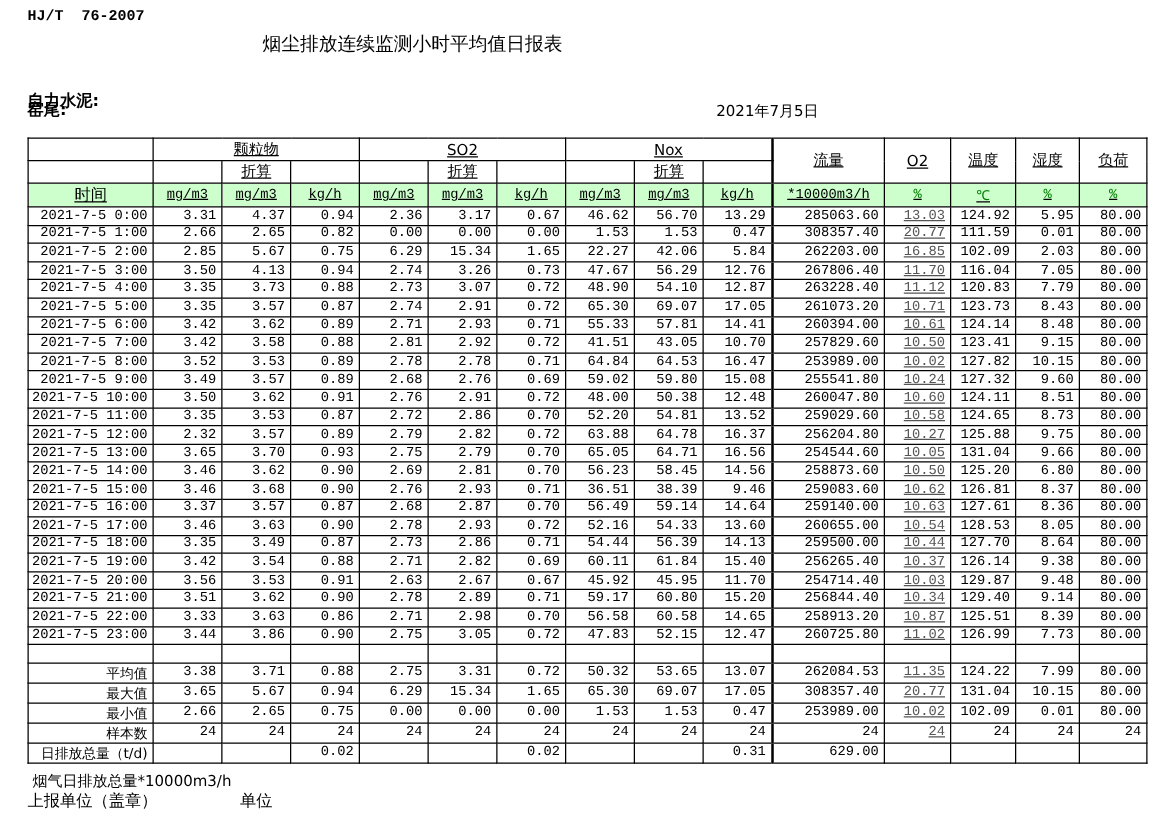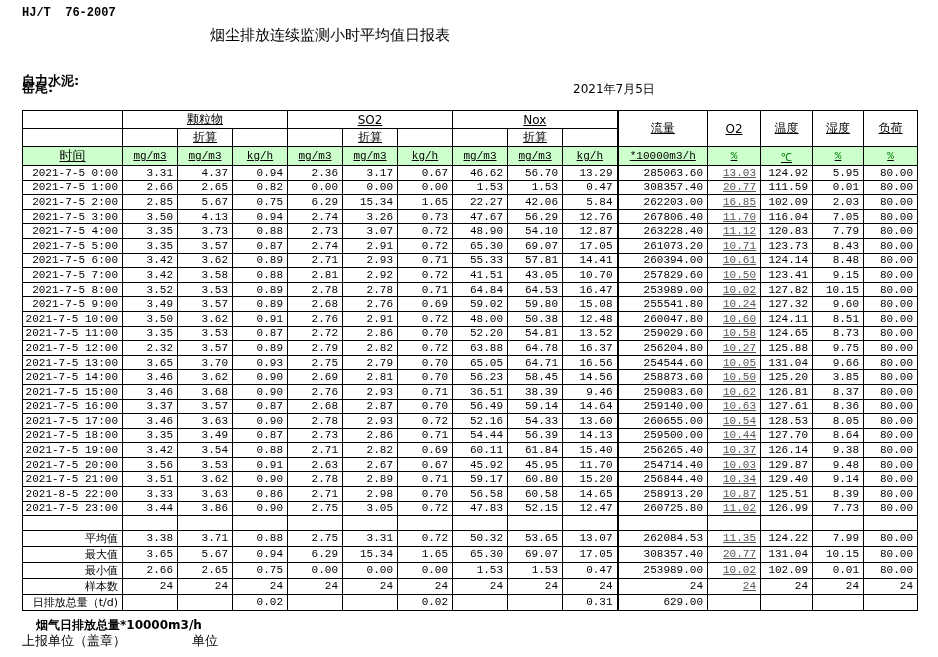--- a/index.html
+++ b/index.html
@@ -28,21 +28,21 @@
   .gtxt{color:#008000;}
   .th-time{font-family:"DejaVu Sans","Liberation Sans",sans-serif;font-size:13px;}
   #tbl tbody tr{height:14.6px;}
   #tbl tbody td{font-size:11px;text-align:right;padding-right:4px;}
   td.time{padding-right:3px;}
   td.o2{text-align:center;padding-right:0;color:#555;text-decoration:underline;}
   .tl{border-left-width:2px !important;}
   td.nl{border-left-style:hidden;}
   td.slabel{font-family:"DejaVu Sans","Liberation Sans",sans-serif;font-size:12px;text-align:right;padding-right:2px;}
   td.daily{text-align:left;padding-left:0;overflow:visible;}
-  #note{left:36px;top:617px;font-size:12px;white-space:nowrap;font-weight:bold;}
+  #note{left:26px;top:617px;font-size:12px;white-space:nowrap;}
   #report-unit{left:22px;top:632px;font-size:13px;white-space:nowrap;}
   #unit-lbl{left:192px;top:632px;font-size:13px;white-space:nowrap;}
 </style>
 </head>
 <body>
 
 <div class="abs" id="std">HJ/T  76-2007</div>
 <div class="abs" id="title">烟尘排放连续监测小时平均值日报表</div>
 <div class="abs" id="company">自力水泥:</div>
 <div class="abs" id="kiln">窑尾:</div>
@@ -354,21 +354,21 @@
         <td class="num">0.90</td>
         <td class="num">2.69</td>
         <td class="num">2.81</td>
         <td class="num">0.70</td>
         <td class="num">56.23</td>
         <td class="num">58.45</td>
         <td class="num">14.56</td>
         <td class="num tl">258873.60</td>
         <td class="num o2">10.50</td>
         <td class="num">125.20</td>
-        <td class="num">3.85</td>
+        <td class="num">6.80</td>
         <td class="num">80.00</td>
       </tr>
       <tr>
         <td class="time">2021-7-5 15:00</td>
         <td class="num">3.46</td>
         <td class="num">3.68</td>
         <td class="num">0.90</td>
         <td class="num">2.76</td>
         <td class="num">2.93</td>
         <td class="num">0.71</td>
@@ -477,21 +477,21 @@
         <td class="num">59.17</td>
         <td class="num">60.80</td>
         <td class="num">15.20</td>
         <td class="num tl">256844.40</td>
         <td class="num o2">10.34</td>
         <td class="num">129.40</td>
         <td class="num">9.14</td>
         <td class="num">80.00</td>
       </tr>
       <tr>
-        <td class="time">2021-8-5 22:00</td>
+        <td class="time">2021-7-5 22:00</td>
         <td class="num">3.33</td>
         <td class="num">3.63</td>
         <td class="num">0.86</td>
         <td class="num">2.71</td>
         <td class="num">2.98</td>
         <td class="num">0.70</td>
         <td class="num">56.58</td>
         <td class="num">60.58</td>
         <td class="num">14.65</td>
         <td class="num tl">258913.20</td>

